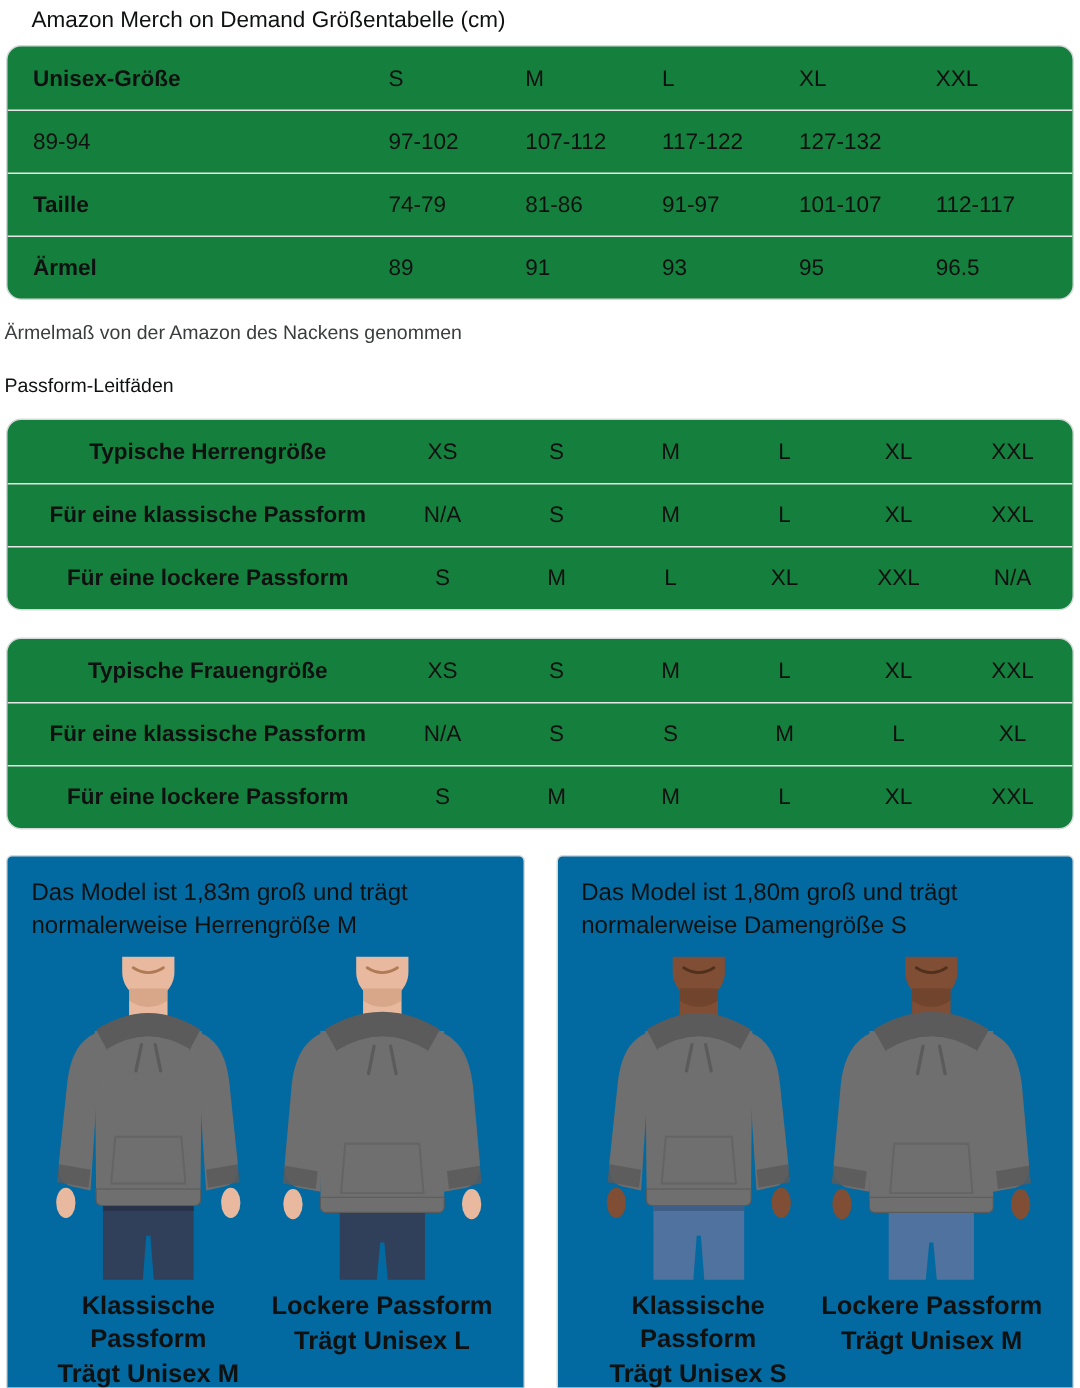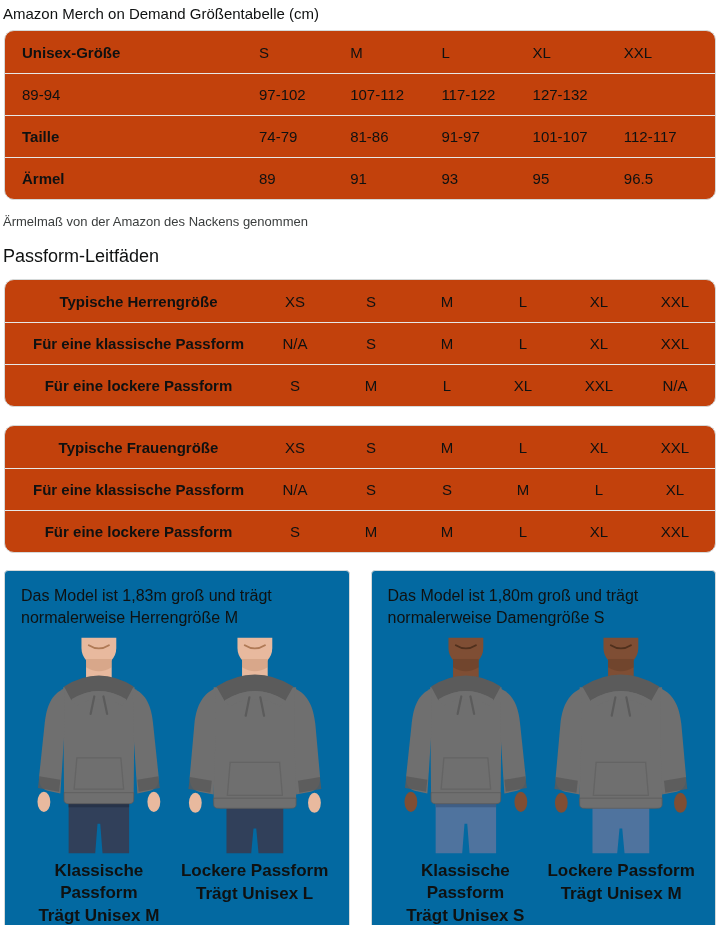--- a/index.html
+++ b/index.html
@@ -7,45 +7,45 @@
   body {
     width:720px; height:925px;
     font-family:"Liberation Sans","DejaVu Sans",sans-serif;
     color:#0f1111;
     padding:4px 0 0 0;
     overflow:hidden;
   }
   .page { width:720px; }
   h1.page-title {
     font-size:15px; font-weight:400; color:#0f1111;
-    padding:0 0 0 3px; line-height:19px; margin-bottom:7px;
+    padding:0 0 0 21px; line-height:19px; margin-bottom:7px;
   }
   
   .tbl {
-    margin:0 4px; background:#c2410c;
+    margin:0 4px; background:#15803d;
     border:1px solid #d5d9d9; border-radius:10px;
     overflow:hidden;
   }
   .tbl .row {
     display:grid;
     grid-template-columns:237px repeat(5,1fr);
     align-items:center;
     min-height:42px;
     padding-left:17px;
   }
   .tbl.cols6 .row { grid-template-columns:237px repeat(6,1fr);text-align:center; }
   .tbl .row + .row { border-top:1px solid #e7e7e7; }
   .cell { font-size:15px; color:#0f1111; font-weight:400; padding-right:4px; }
   .cell.label { font-weight:700; }
   p.note {
     font-size:13px; color:#3a3d3d; padding-left:3px;
     margin-top:13px; line-height:17px;
   }
   h2.fit-heading {
-    font-size:18px; font-weight:400; color:#0f1111;
+    font-size:13px; font-weight:400; color:#0f1111;
     padding-left:3px; margin-top:17px; margin-bottom:13px; line-height:19px;
   }
   .tbl + .tbl { margin-top:18px; }
   
   .cards {
     display:flex; gap:21px; margin:17px 4px 0 4px;
   }
   .card {
     flex:1; background:#0369a1;
     border:1px solid #d5d9d9; border-radius:4px;

